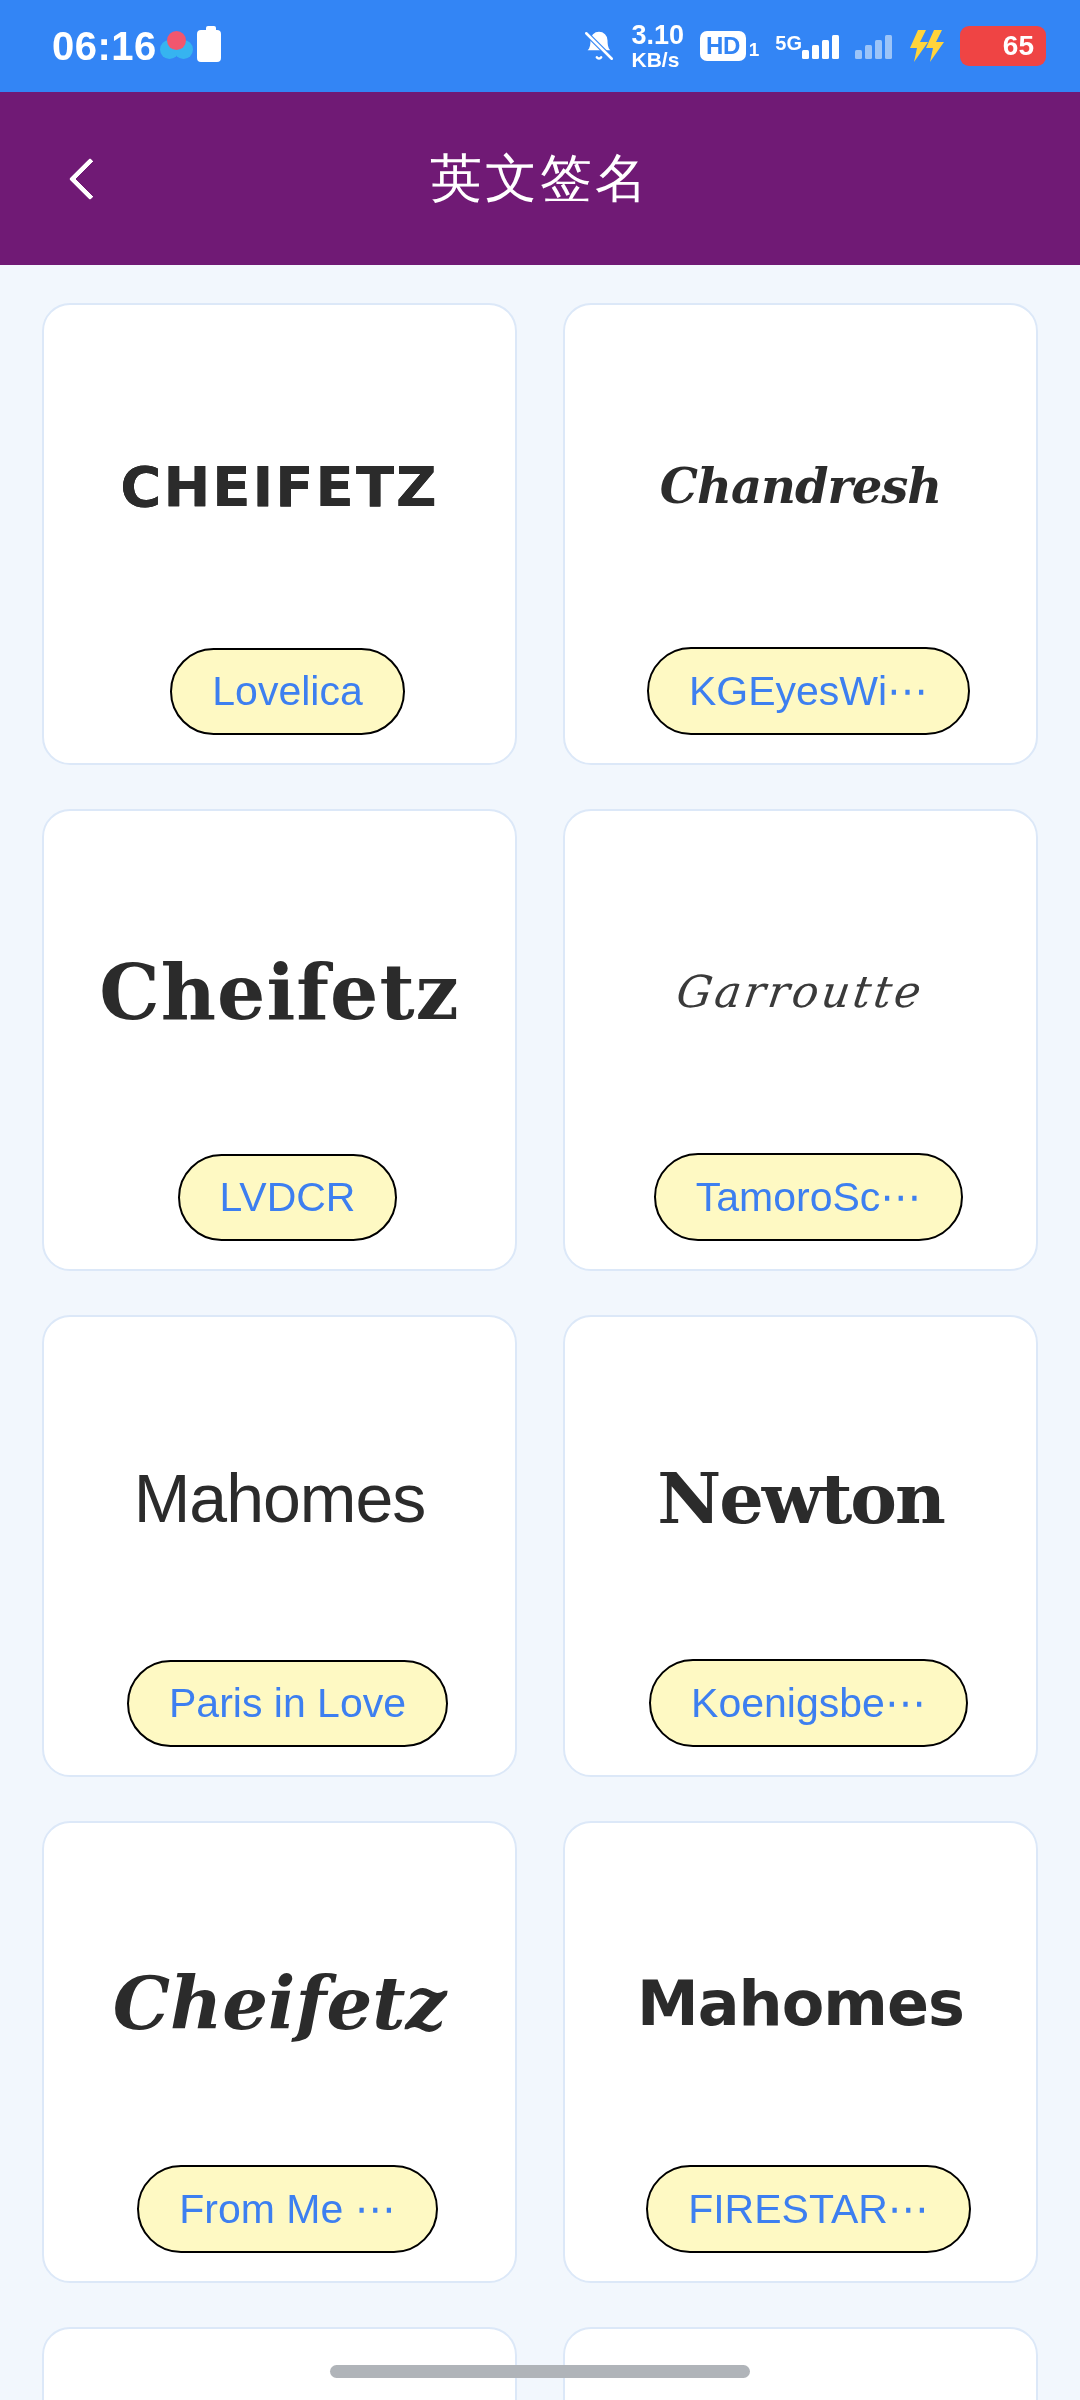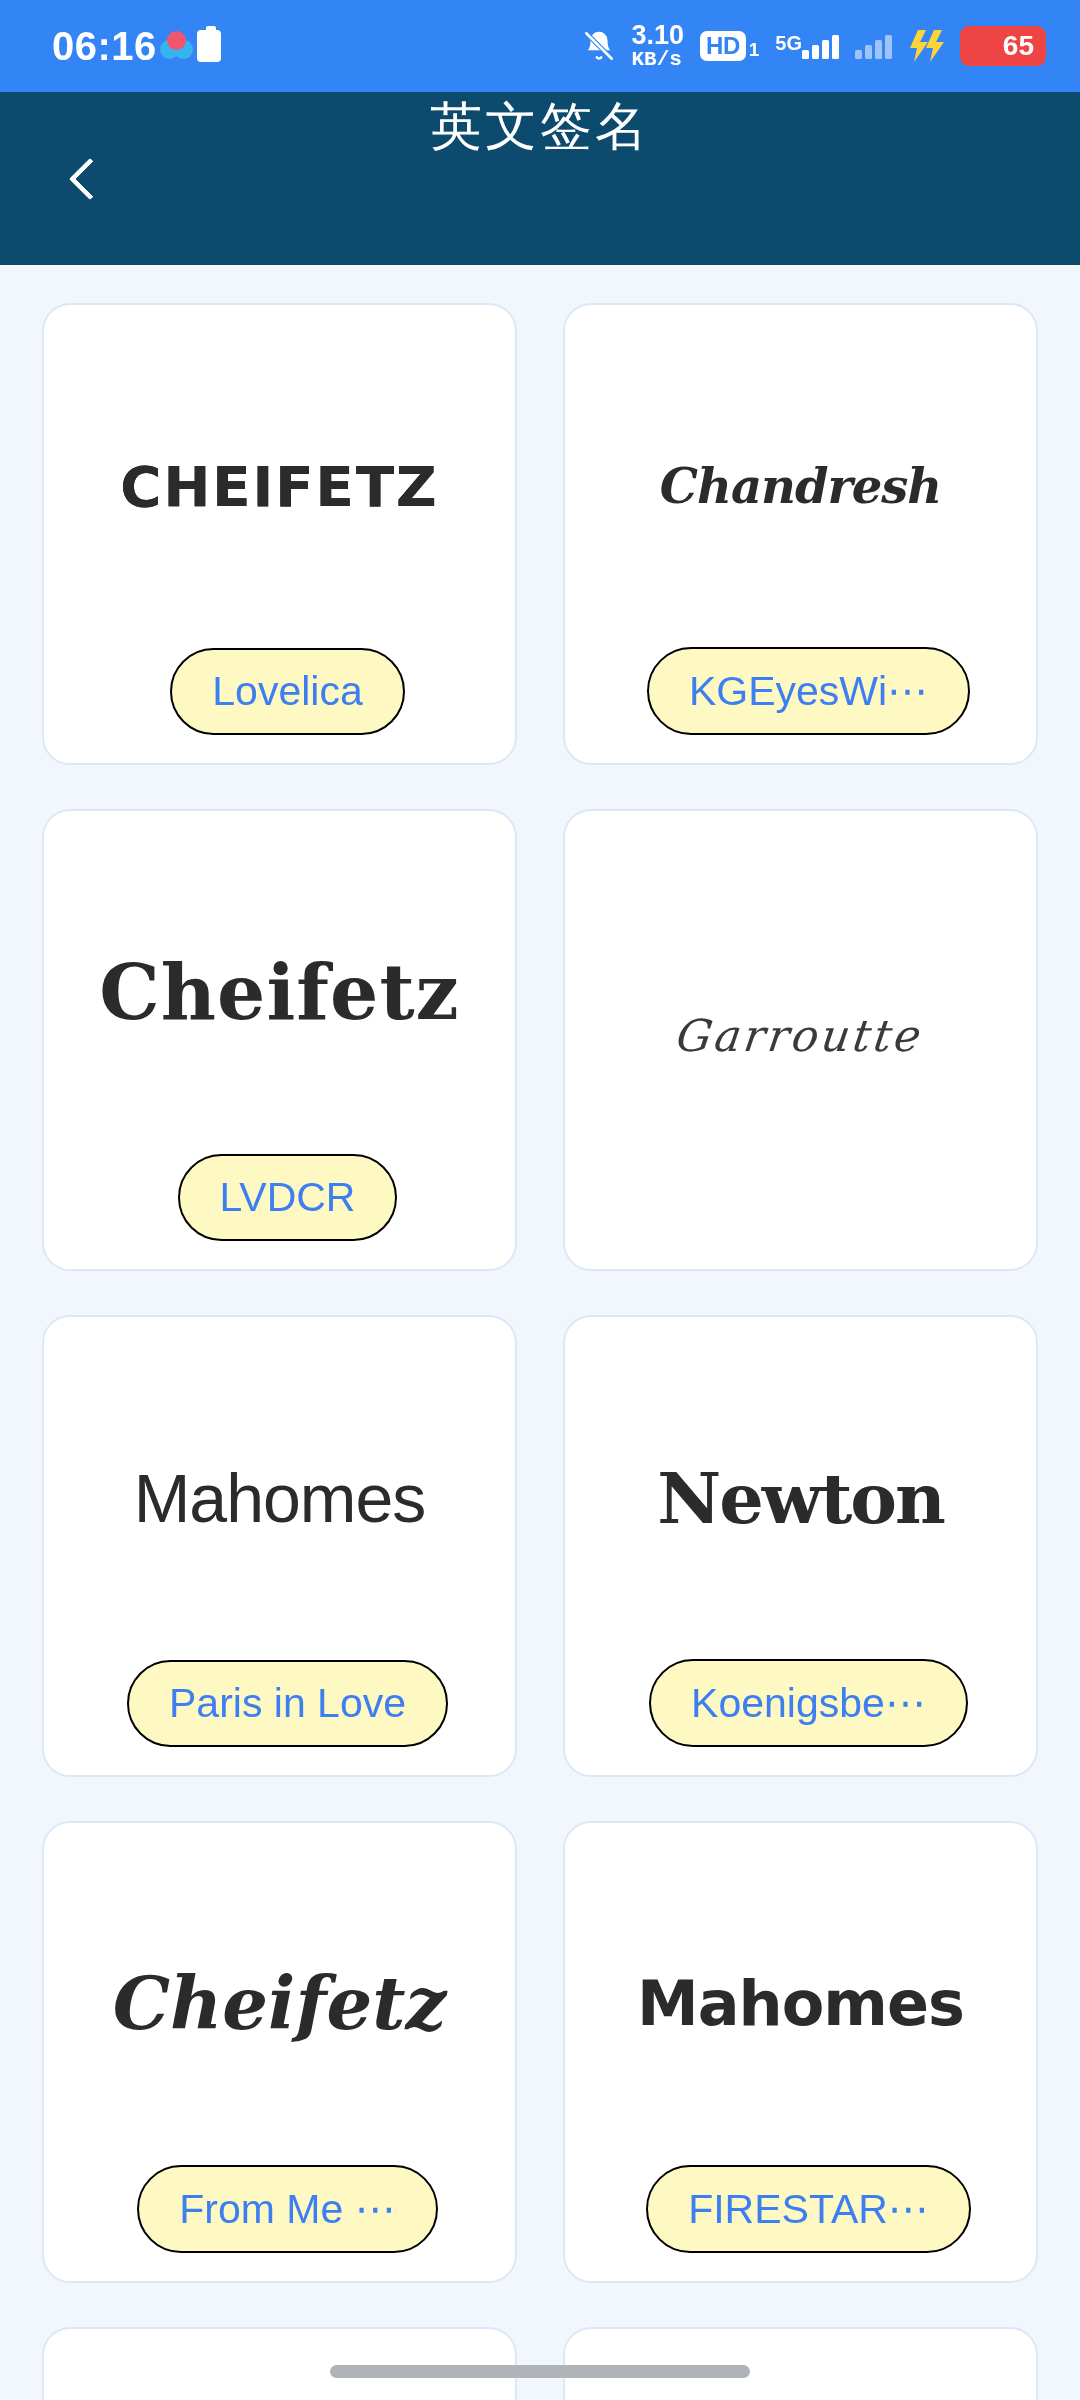--- a/index.html
+++ b/index.html
@@ -33,21 +33,21 @@
     position:relative; background:#fff;
   }
   .icon-batt-small:after{
     content:""; position:absolute; top:-7px; left:6px; width:10px; height:5px;
     background:#fff; border-radius:2px 2px 0 0;
   }
 
   .icon-bell-off{ width:34px; height:36px; position:relative; }
   .net-speed{ display:flex; flex-direction:column; align-items:flex-start; line-height:1.02; }
   .net-speed .n1{ font-size:27px; font-weight:bold; }
-  .net-speed .n2{ font-size:21px; font-weight:bold;font-family:Liberation Mono, monospace; }
+  .net-speed .n2{ font-size:21px; font-weight:bold; }
 
   .hd-badge{
     display:flex; align-items:flex-end; gap:3px;
   }
   .hd-box{
     background:#fff; color:#3385F5; font-size:24px; font-weight:bold;
     border-radius:7px; padding:3px 6px; line-height:1; letter-spacing:-0.5px;
   }
   .hd-sub{ font-size:19px; font-weight:bold; }
 
@@ -64,22 +64,22 @@
   .bolts{ display:flex; gap:2px; }
 
   .batt{
     background:#ef4444; color:#fff; border-radius:9px;
     font-size:28px; font-weight:bold; padding:3px 12px 3px 26px;
     line-height:1.18; position:relative; min-width:86px; text-align:right;
   }
 
   
   .header{
-    height:173px; background:#0c4a6e;
-    display:flex; position:relative;
+    height:173px; background:#701a75;
+    display:flex; align-items:center; position:relative;
   }
   .back-btn{
     position:absolute; left:54px; top:50%; transform:translateY(-50%);
     width:72px; height:72px; display:flex; align-items:center; justify-content:center;
     cursor:pointer;
   }
   .chev{
     width:30px; height:30px;
     border-left:5px solid #fff; border-bottom:5px solid #fff;
     transform:rotate(45deg); border-radius:2px;
@@ -250,20 +250,21 @@
       <div class="card">
         <div class="preview">
           <span class="f-lvdcr">Cheifetz</span>
         </div>
         <div class="font-pill">LVDCR</div>
       </div>
       <div class="card">
         <div class="preview">
           <span class="f-tamoro">Garroutte</span>
         </div>
+        <div class="font-pill">TamoroSc⋯</div>
       </div>
       <div class="card">
         <div class="preview">
           <span class="f-paris">Mahomes</span>
         </div>
         <div class="font-pill">Paris in Love</div>
       </div>
       <div class="card">
         <div class="preview">
           <span class="f-koenigs">Newton</span>

